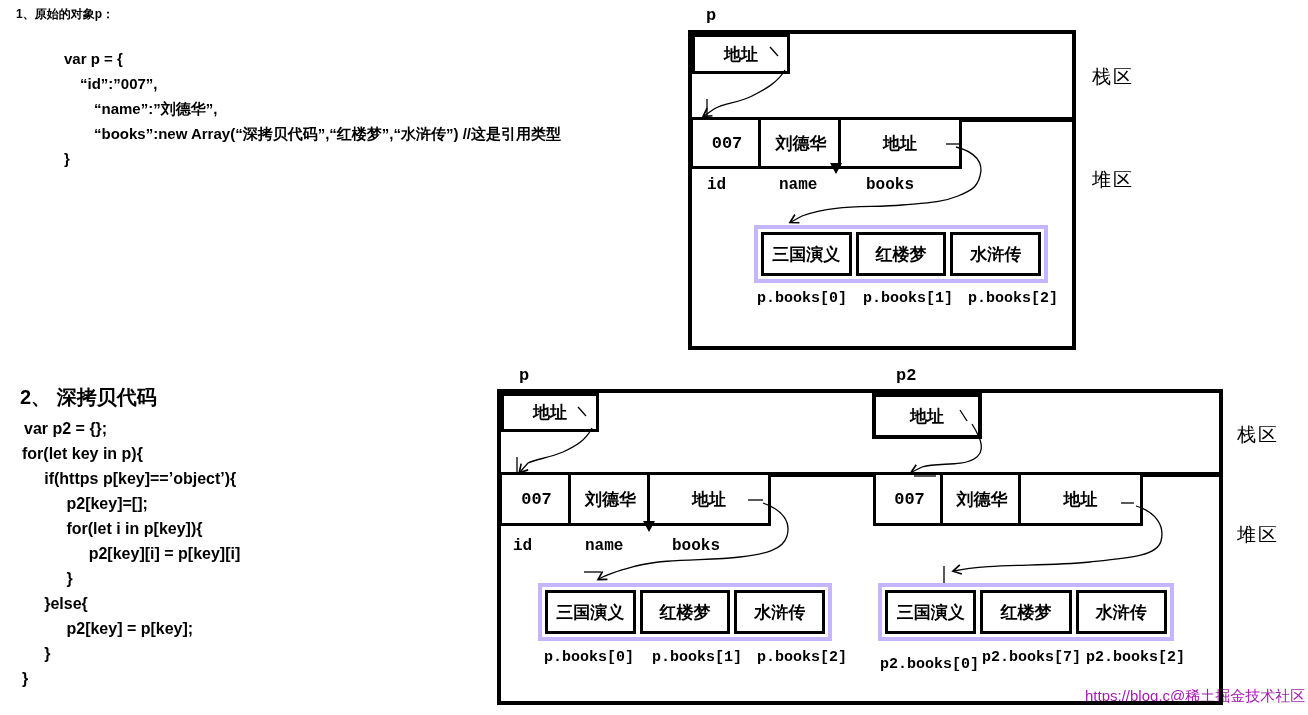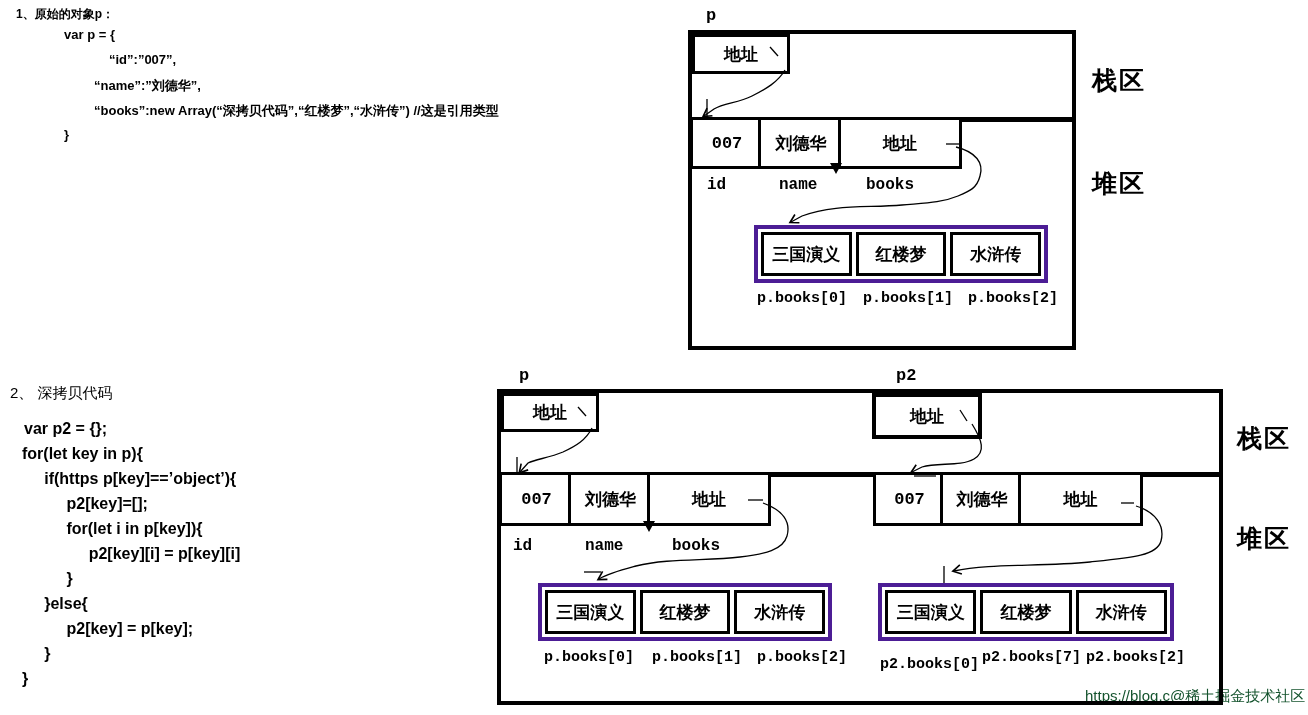--- a/index.html
+++ b/index.html
@@ -2,51 +2,51 @@
 <html><head>
 <meta charset="utf-8">
 <style>
   html,body{margin:0;padding:0;background:#fff;}
   #stage{position:relative;width:1308px;height:715px;background:#ffffff;overflow:hidden;
          font-family:"Liberation Sans",sans-serif;color:#000;}
   .abs{position:absolute;}
   .mono{font-family:"Liberation Mono","DejaVu Sans Mono",monospace;font-weight:bold;}
   
   .s1-title{left:16px;top:6px;font-size:12px;font-weight:bold;}
-  .s1-code div{position:absolute;font-size:13px;font-weight:bold;white-space:pre;}
-  .s2-title{left:10px;top:384px;font-size:15px;font-weight:normal;}
+  .s1-code div{position:absolute;font-size:15px;font-weight:bold;white-space:pre;margin-top:23px;}
+  .s2-title{left:20px;top:384px;font-size:20px;font-weight:bold;}
   .s2-code div{position:absolute;font-size:16px;white-space:pre;
                font-family:Liberation Sans, sans-serif;font-weight:bold;}
   
   .outer{position:absolute;border:4px solid #000;background:transparent;z-index:2;}
   .divider{position:absolute;background:#000;height:5px;z-index:2;}
   .cell{position:absolute;border:3px solid #000;background:#fff;z-index:3;
         display:flex;align-items:center;justify-content:center;
         font-family:"Liberation Mono","DejaVu Sans Mono",monospace;font-weight:bold;font-size:17px;}
   .cell-thick{border-width:4px;}
-  .arraybox{position:absolute;border:4px solid #4c1d95;background:#fff;z-index:3;
+  .arraybox{position:absolute;border:4px solid #c4b5fd;background:#fff;z-index:3;
             display:flex;gap:4px;padding:3px;box-sizing:border-box;}
   .arraybox .acell{flex:1;border:3px solid #000;display:flex;align-items:center;justify-content:center;
             font-weight:bold;font-size:17px;font-family:"Liberation Sans",sans-serif;}
   .flabel{position:absolute;font-size:16px;z-index:3;}
   .ilabel{position:absolute;font-size:15px;z-index:3;white-space:pre;}
-  .region{position:absolute;font-size:25px;font-weight:bold;z-index:3;letter-spacing:2px;}
+  .region{position:absolute;font-size:19px;font-weight:normal;z-index:3;letter-spacing:2px;}
   .ptr{position:absolute;font-size:17px;z-index:3;}
-  .watermark{position:absolute;left:1085px;top:687px;font-size:15px;color:#14532d;z-index:1;white-space:nowrap;}
+  .watermark{position:absolute;left:1085px;top:687px;font-size:15px;color:#a21caf;z-index:1;white-space:nowrap;}
   #arrows{position:absolute;left:0;top:0;z-index:10;pointer-events:none;}
 </style>
 </head>
 <body>
 
 <div id="stage">
 
   <div class="abs s1-title">1、原始的对象p：</div>
   <div class="s1-code">
     <div style="left:64px;top:27px">var p = {</div>
-    <div style="left:109px;top:52px">“id”:”007”,</div>
+    <div style="left:80px;top:52px">“id”:”007”,</div>
     <div style="left:94px;top:77px">“name”:”刘德华”,</div>
     <div style="left:94px;top:102px">“books”:new Array(“深拷贝代码”,“红楼梦”,“水浒传”) //这是引用类型</div>
     <div style="left:64px;top:127px">}</div>
   </div>
 
   <div class="abs s2-title">2、 深拷贝代码</div>
   <div class="s2-code">
     <div style="left:24px;top:420px">var p2 = {};</div>
     <div style="left:22px;top:445px">for(let key in p){</div>
     <div style="left:22px;top:470px">     if(https p[key]==’object’){</div>

